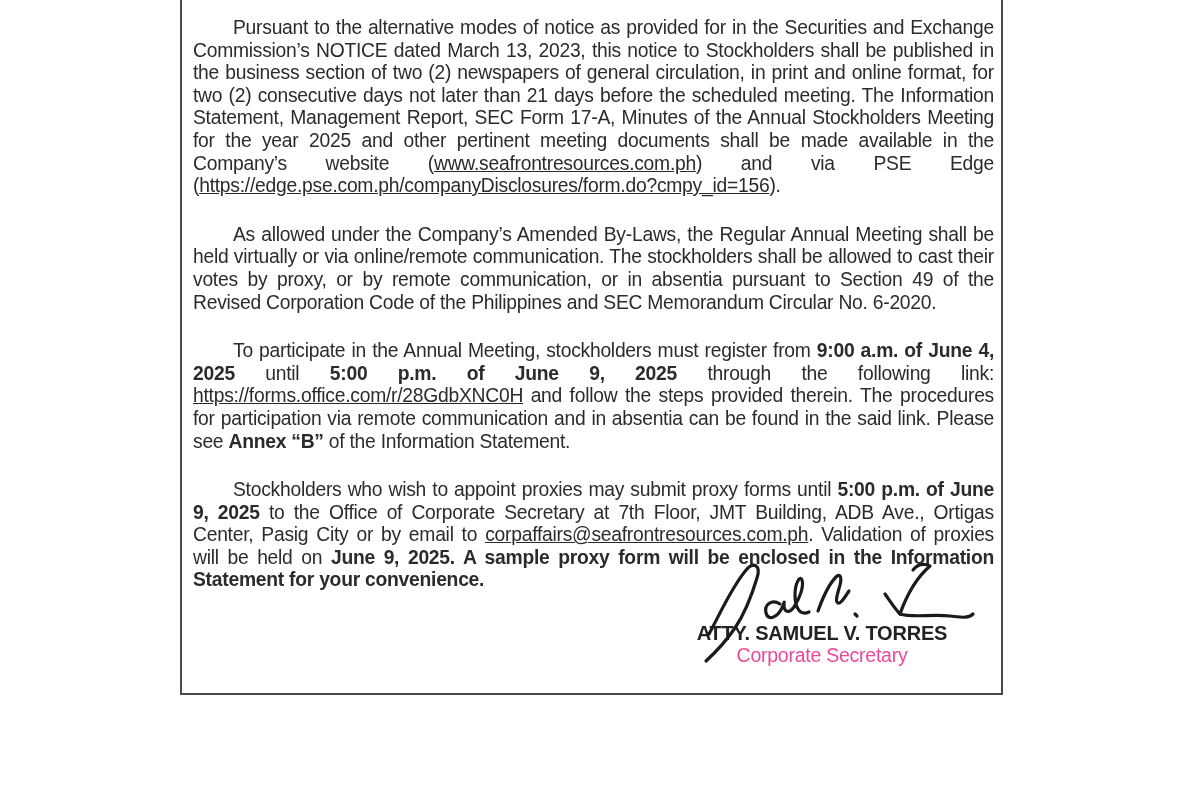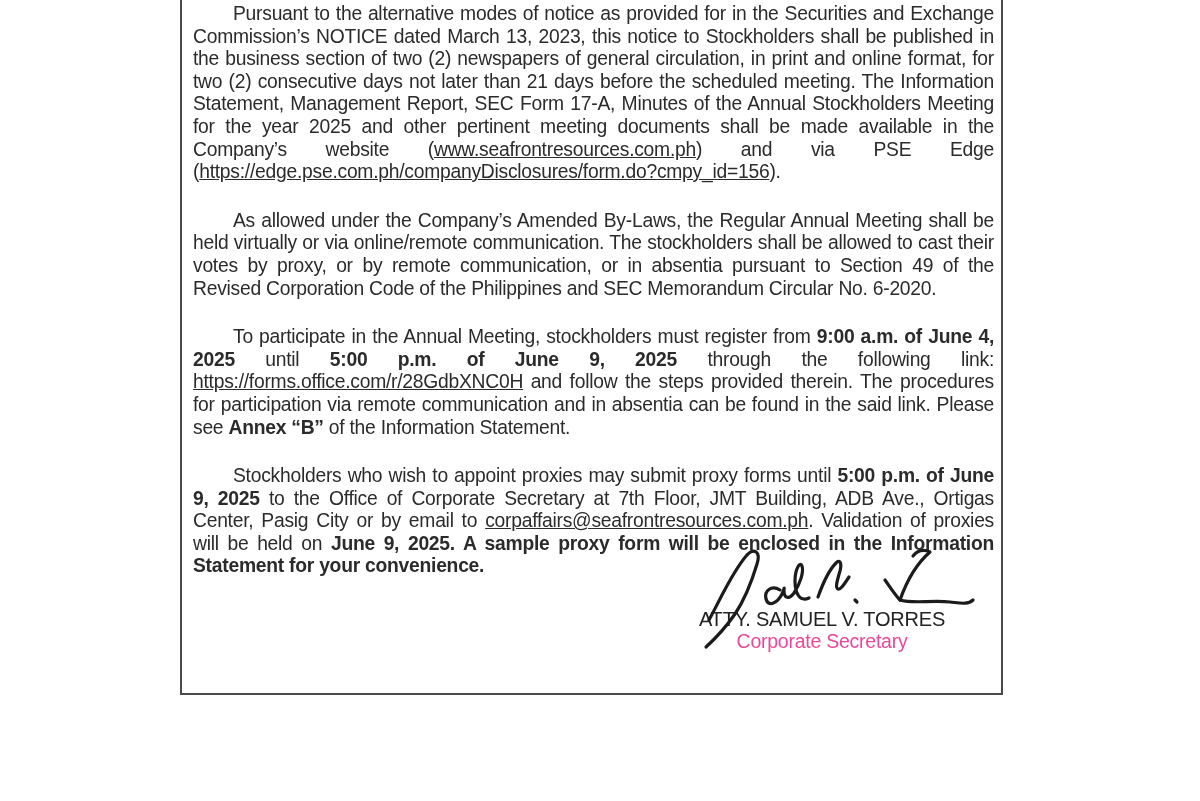--- a/index.html
+++ b/index.html
@@ -13,38 +13,38 @@
   .doc-box {
     position: absolute;
     left: 180px; top: 0;
     width: 819px; height: 693px;
     border-left: 2px solid #4a4a4a;
     border-right: 2px solid #4a4a4a;
     border-bottom: 2px solid #4a4a4a;
     background: #ffffff;
   }
   .doc-content {
-    padding: 3px 7px 0 11px;
+    padding: 17px 7px 0 11px;
     font-size: 19.3px;
     line-height: 22.6px;
     letter-spacing: -0.25px;
     color: #2b2b2b;
     text-align: justify;
   }
   .para { margin: 0 0 26px 0; text-indent: 40px; }
   .para .b { font-weight: bold; }
   .para .u { text-decoration: underline; }
   .sig-block {
     position: relative;
     width: 340px;
     margin: 30px 2px 0 auto;
     text-align: center;
   }
   .sig-name {
-    font-weight: normal;
+    font-weight: bold;
     font-size: 20px;
     line-height: 22px;
     letter-spacing: -0.2px;
     white-space: nowrap;
     color: #222222;
   }
   .sig-title {
     font-size: 19.5px;
     line-height: 22px;
     color: #ec4899;

